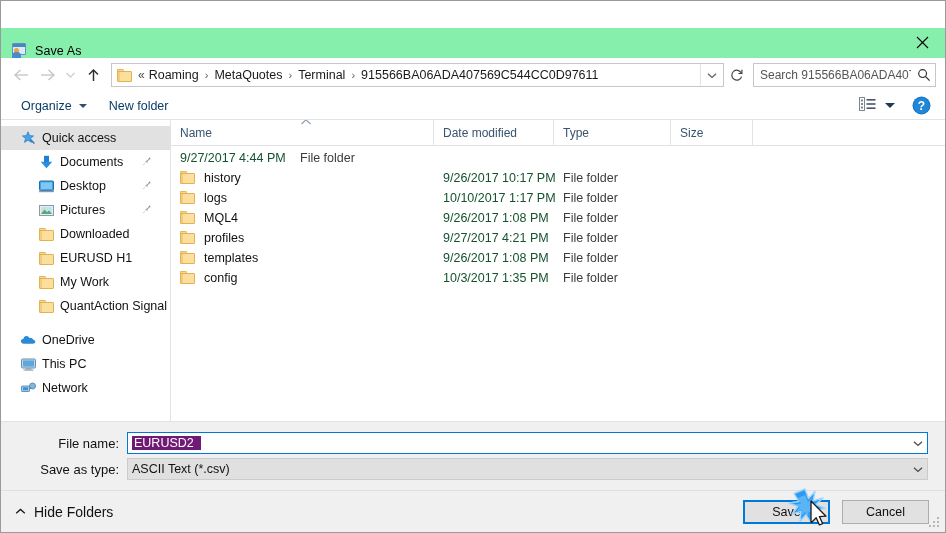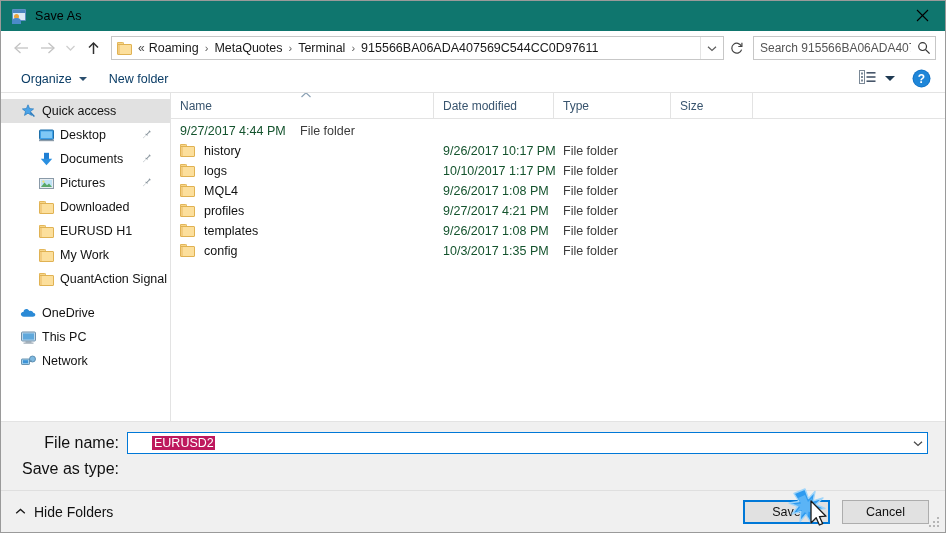--- a/index.html
+++ b/index.html
@@ -25,24 +25,25 @@
     box-sizing: border-box;
     display: flex;
     flex-direction: column;
     position: relative;
   }
 
   
   .titlebar {
     height: 30px;
     min-height: 30px;
-    background: #0f766e;
-    display: flex;
-    align-items: center;
-    position: relative;
+    background: #86efac;
+    display: flex;
+    align-items: flex-end;
+    position: relative;
+    margin-top: 27px;
   }
   .title-icon {
     width: 16px;
     height: 16px;
     margin-left: 10px;
     margin-right: 8px;
     position: relative;
     flex: 0 0 auto;
   }
   .title-icon .win {
@@ -430,21 +431,21 @@
     align-items: center;
     height: 22px;
     margin-bottom: 4px;
   }
   .formlabel {
     width: 126px;
     min-width: 126px;
     text-align: right;
     padding-right: 8px;
     box-sizing: border-box;
-    font-size: 16px;
+    font-size: 13px;
     color: #111;
   }
   .combo {
     flex: 1 1 auto;
     height: 22px;
     margin-right: 17px;
     display: flex;
     align-items: center;
     box-sizing: border-box;
     position: relative;
@@ -461,24 +462,23 @@
   .combo .cval {
     flex: 1 1 auto;
     padding-left: 4px;
     font-size: 12.5px;
     color: #111;
     white-space: nowrap;
     overflow: hidden;
     min-width: 0;
   }
   .combo.filename .cval .sel {
-    background: #be185d;
+    background: #701a75;
     color: #ffffff;
-    padding: 1px 1px 1px 2px;
-    margin-left: 20px;
+    padding: 1px 7px 1px 2px;
   }
   .combo .cbtn {
     width: 18px;
     min-width: 18px;
     height: 100%;
     display: flex;
     align-items: center;
     justify-content: center;
     flex: 0 0 auto;
   }
@@ -681,42 +681,42 @@
           <svg width="15" height="14" viewBox="0 0 15 14">
             <path d="M7 0.8 L8.6 4.6 L12.6 4.9 L9.5 7.5 L10.5 11.4 L7 9.2 L3.5 11.4 L4.5 7.5 L1.4 4.9 L5.4 4.6 Z" fill="#4aa3e8" stroke="#2a7bbd" stroke-width="0.7"></path>
             <line x1="9.5" y1="8.4" x2="13.4" y2="12.6" stroke="#2a7bbd" stroke-width="1.4"></line>
           </svg>
         </span>
         <span class="slabel">Quick access</span>
       </div>
 
       <div class="side-item indent">
         <span class="sicon">
+          <svg width="15" height="14" viewBox="0 0 15 14">
+            <rect x="5" y="0.8" width="5" height="6.5" fill="#1f7fd4"></rect>
+            <path d="M1.8 6.8 L13.2 6.8 L7.5 13.2 Z" fill="#2a8fe0"></path>
+          </svg>
+        </span>
+        <span class="slabel">Documents</span>
+        <span class="pin">
+          <svg width="11" height="11" viewBox="0 0 11 11">
+            <path d="M6.8 0.9 L10 4.1 L8.4 4.6 L6.3 6.7 L6.6 8.3 L5.4 7.1 L2.3 10.2 L2 10 L5.1 6.9 L3.9 5.7 L5.5 6 L7.6 3.9 L8.1 2.3 Z" fill="#8b979f"></path>
+          </svg>
+        </span>
+      </div>
+
+      <div class="side-item indent">
+        <span class="sicon">
           <svg width="15" height="13" viewBox="0 0 15 13">
             <rect x="0.5" y="1" width="14" height="9.5" rx="1" fill="#3da0e8" stroke="#1f6fa8" stroke-width="1"></rect>
             <rect x="2" y="2.4" width="11" height="6.6" fill="#7fc8f5"></rect>
             <rect x="0" y="10.6" width="15" height="1.6" fill="#8a9aa8"></rect>
           </svg>
         </span>
         <span class="slabel">Desktop</span>
-        <span class="pin">
-          <svg width="11" height="11" viewBox="0 0 11 11">
-            <path d="M6.8 0.9 L10 4.1 L8.4 4.6 L6.3 6.7 L6.6 8.3 L5.4 7.1 L2.3 10.2 L2 10 L5.1 6.9 L3.9 5.7 L5.5 6 L7.6 3.9 L8.1 2.3 Z" fill="#8b979f"></path>
-          </svg>
-        </span>
-      </div>
-
-      <div class="side-item indent">
-        <span class="sicon">
-          <svg width="15" height="14" viewBox="0 0 15 14">
-            <rect x="5" y="0.8" width="5" height="6.5" fill="#1f7fd4"></rect>
-            <path d="M1.8 6.8 L13.2 6.8 L7.5 13.2 Z" fill="#2a8fe0"></path>
-          </svg>
-        </span>
-        <span class="slabel">Documents</span>
         <span class="pin">
           <svg width="11" height="11" viewBox="0 0 11 11">
             <path d="M6.8 0.9 L10 4.1 L8.4 4.6 L6.3 6.7 L6.6 8.3 L5.4 7.1 L2.3 10.2 L2 10 L5.1 6.9 L3.9 5.7 L5.5 6 L7.6 3.9 L8.1 2.3 Z" fill="#8b979f"></path>
           </svg>
         </span>
       </div>
 
       <div class="side-item indent">
         <span class="sicon">
           <svg width="15" height="13" viewBox="0 0 15 13">
@@ -929,20 +929,28 @@
         </div>
         <div class="cbtn">
           <svg width="10" height="7" viewBox="0 0 10 7">
             <path d="M1 1.8 L5 5.4 L9 1.8" fill="none" stroke="#4a4a4a" stroke-width="1.3"></path>
           </svg>
         </div>
       </div>
     </div>
     <div class="formrow">
       <div class="formlabel">Save as type:</div>
+      <div class="combo filetype">
+        <div class="cval">ASCII Text (*.csv)</div>
+        <div class="cbtn">
+          <svg width="10" height="7" viewBox="0 0 10 7">
+            <path d="M1 1.8 L5 5.4 L9 1.8" fill="none" stroke="#4a4a4a" stroke-width="1.3"></path>
+          </svg>
+        </div>
+      </div>
     </div>
   </div>
 
   <div class="footer">
     <div class="hidefolders">
       <span class="up">
         <svg width="11" height="7" viewBox="0 0 11 7">
           <path d="M1.2 5.2 L5.5 1.4 L9.8 5.2" fill="none" stroke="#1a1a1a" stroke-width="1.3"></path>
         </svg>
       </span>

